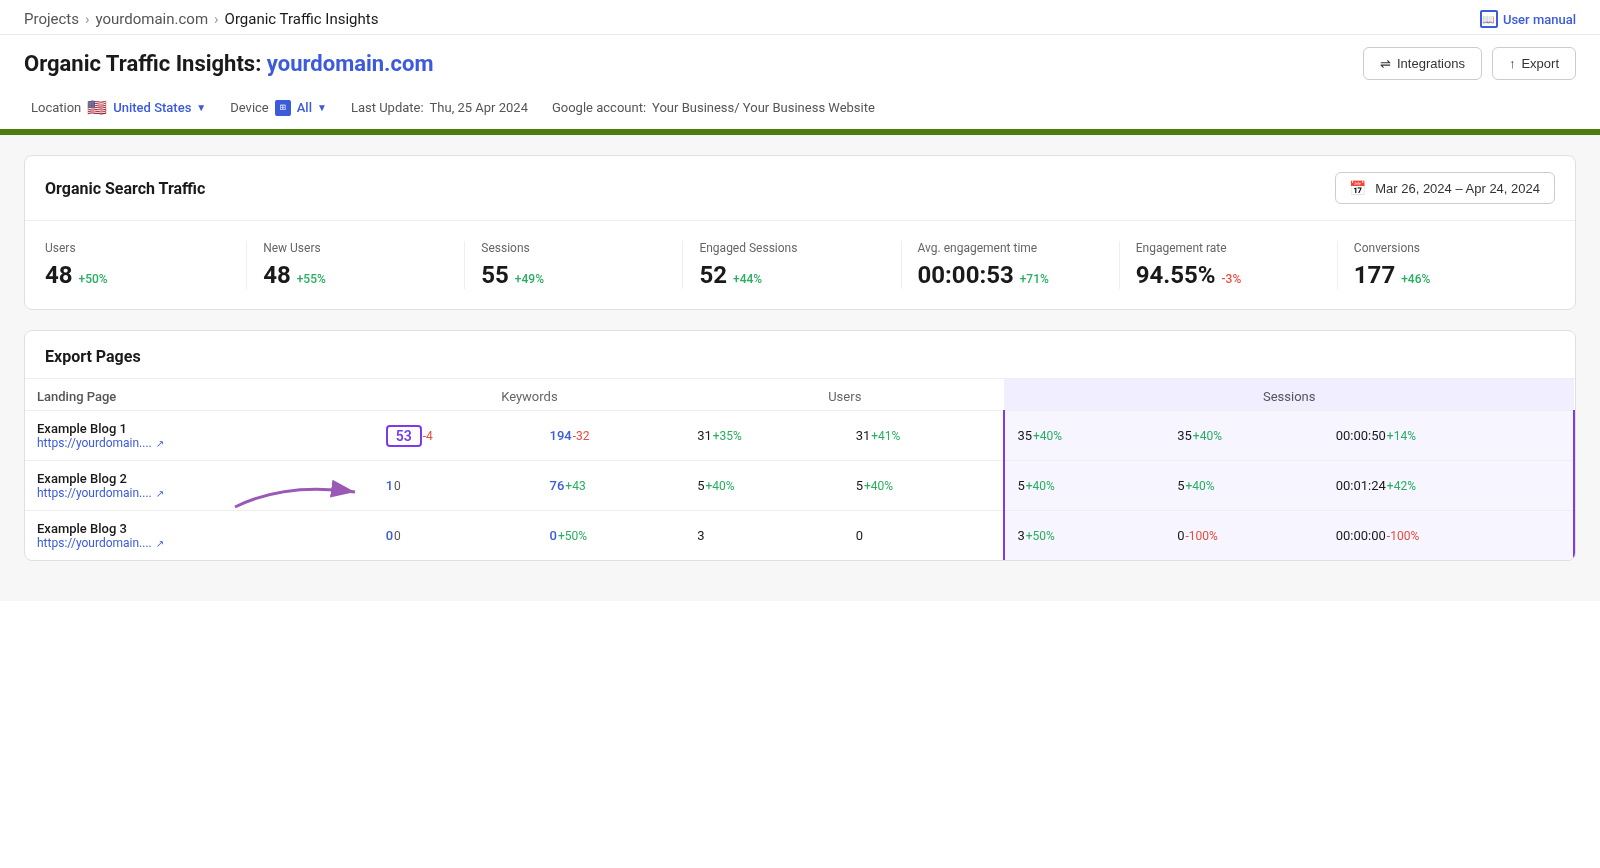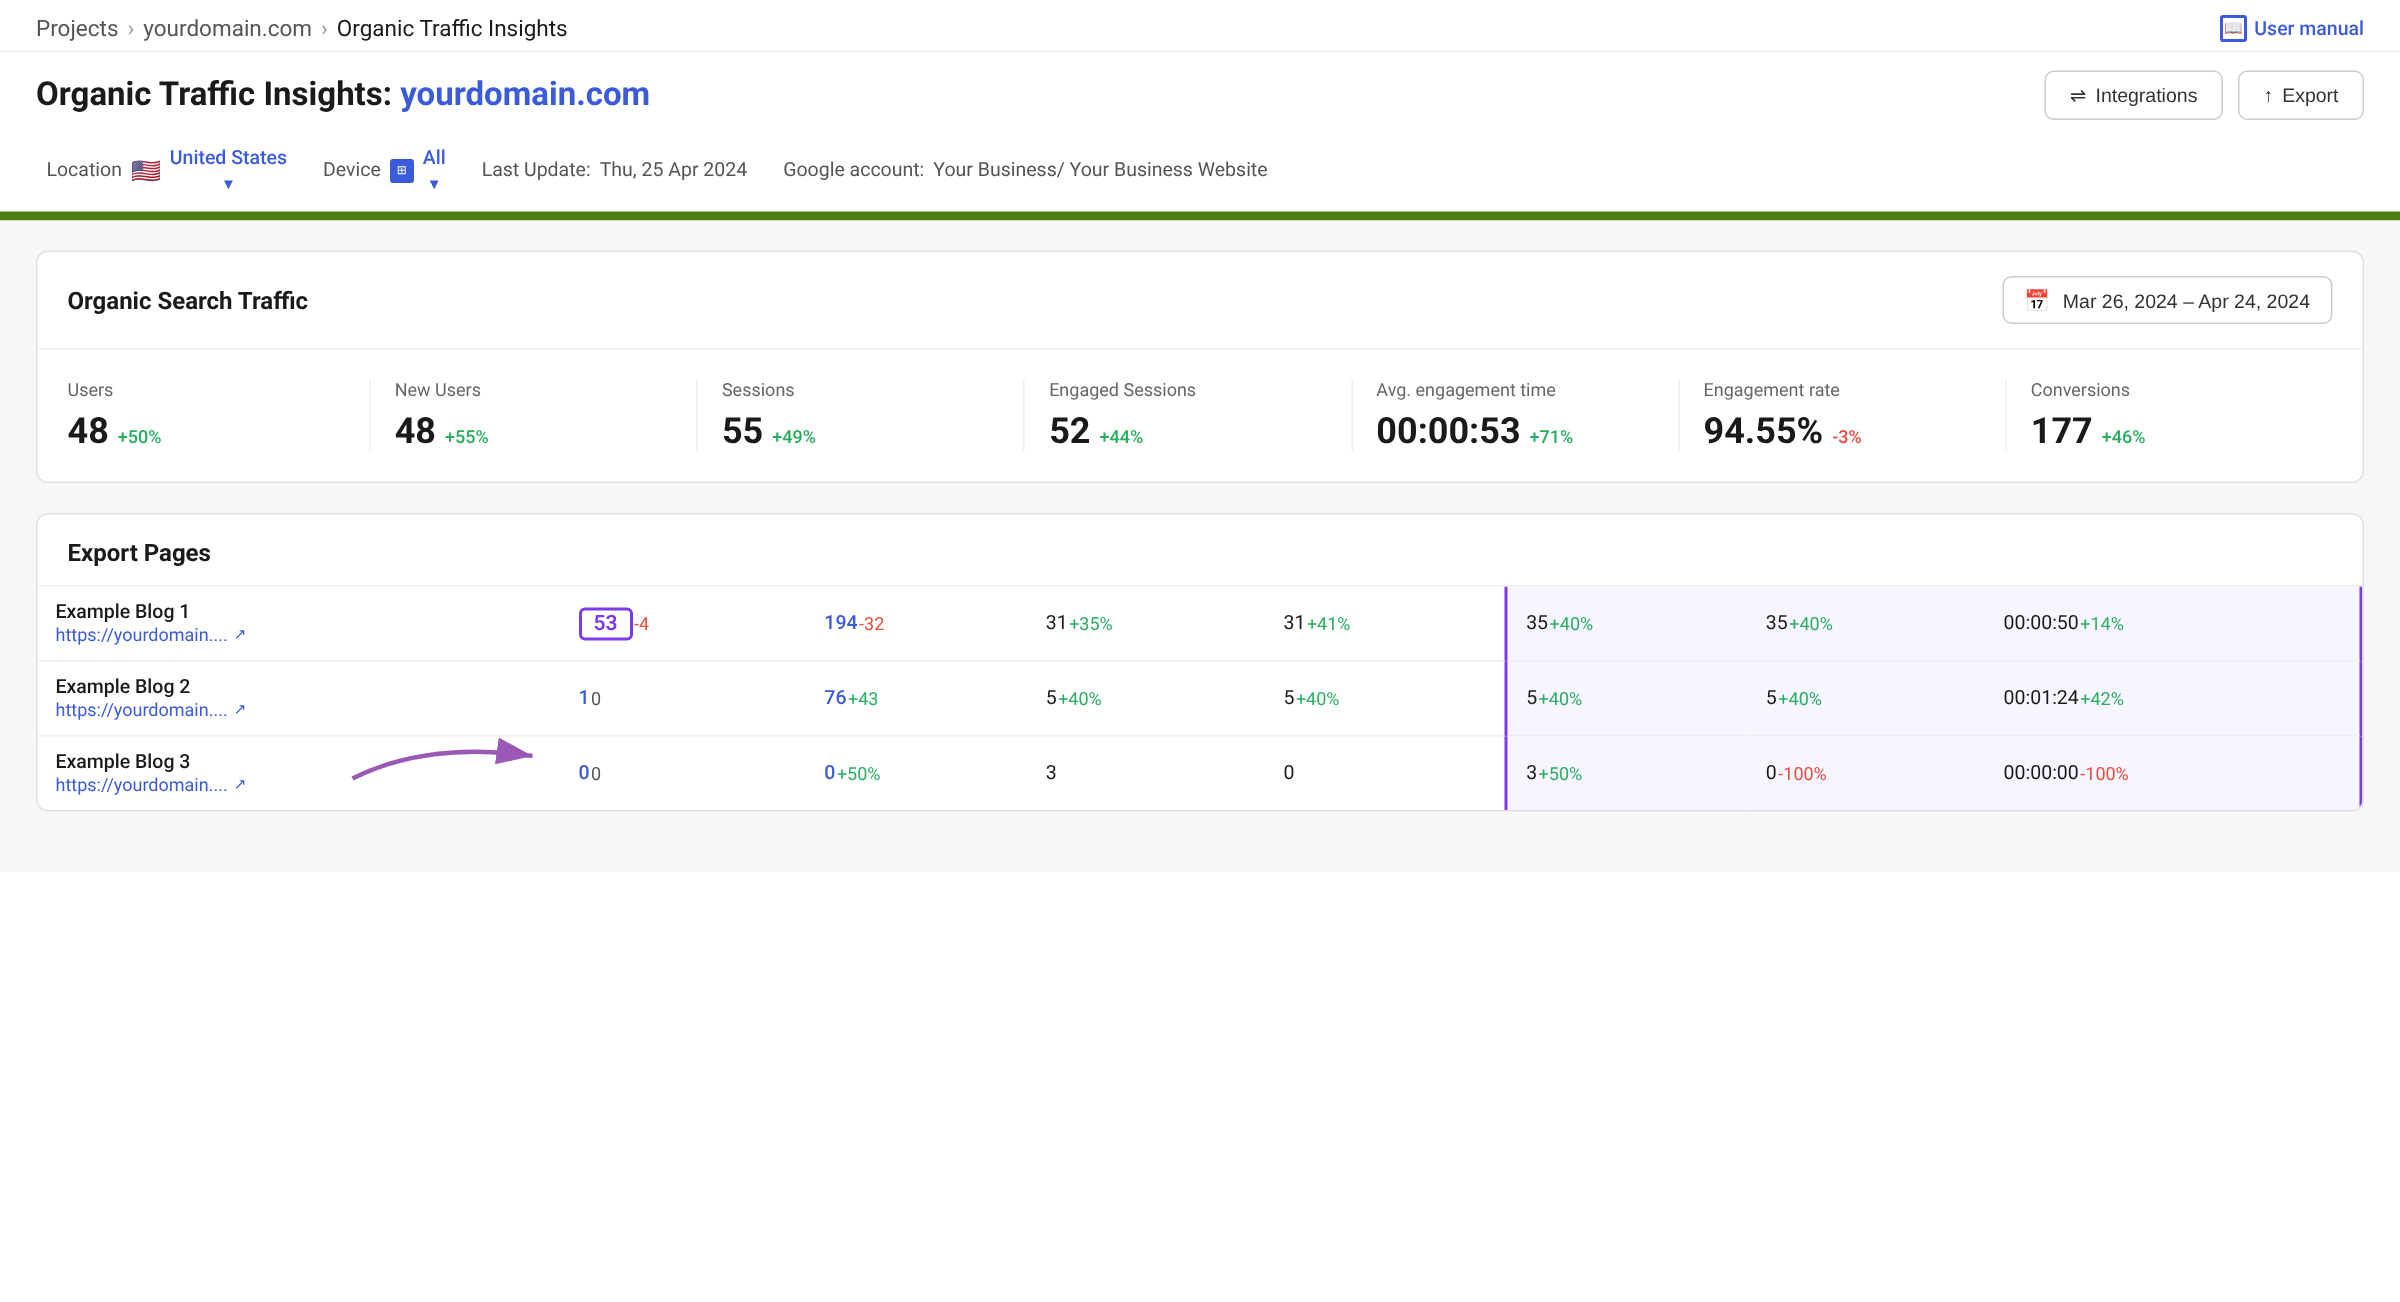--- a/index.html
+++ b/index.html
@@ -108,21 +108,20 @@
     }
     .filter-label { color: #555; font-weight: 400; }
     .filter-dropdown {
       display: flex;
       align-items: center;
       gap: 5px;
       color: #3b5bdb;
       font-weight: 500;
       cursor: pointer;
       font-size: 13px;
-      flex-direction: column;
     }
     .flag { font-size: 16px; }
     .chevron { font-size: 10px; color: #3b5bdb; }
     .device-icon {
       width: 16px; height: 16px;
       background: #3b5bdb;
       border-radius: 2px;
       display: inline-flex;
       align-items: center;
       justify-content: center;
@@ -409,20 +408,26 @@
         </div>
   </div>
 
   <div class="section-card">
     <div class="landing-header">
       <span class="landing-title">Export Pages</span>
     </div>
     <div style="overflow-x:auto; position:relative;">
       <table class="data-table">
         <thead>
+          <tr>
+            <th class="col-header-landing" style="text-align:left;font-weight:500;color:#555;">Landing Page</th>
+            <th colspan="2" style="text-align:center;font-weight:400;color:#666;">Keywords</th>
+            <th colspan="2" style="text-align:center;font-weight:400;color:#666;">Users</th>
+            <th colspan="3" style="text-align:center;font-weight:400;color:#555;background:#f0eeff;">Sessions</th>
+          </tr>
         </thead>
         <tbody id="table-body">
         <tr>
       <td>
         <div class="page-name">Example Blog 1</div>
         <a class="page-url">https://yourdomain.... <span class="ext-link-icon">↗</span></a>
       </td>
       <td>
                   <div class="cell-stack">
            <span class="semrush-val-box">53</span>

